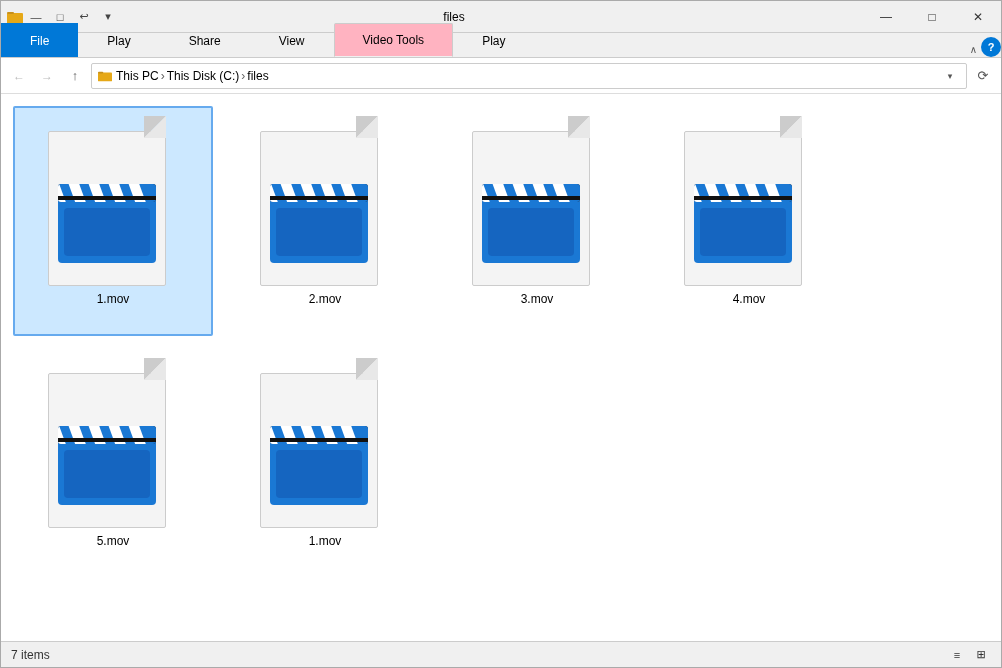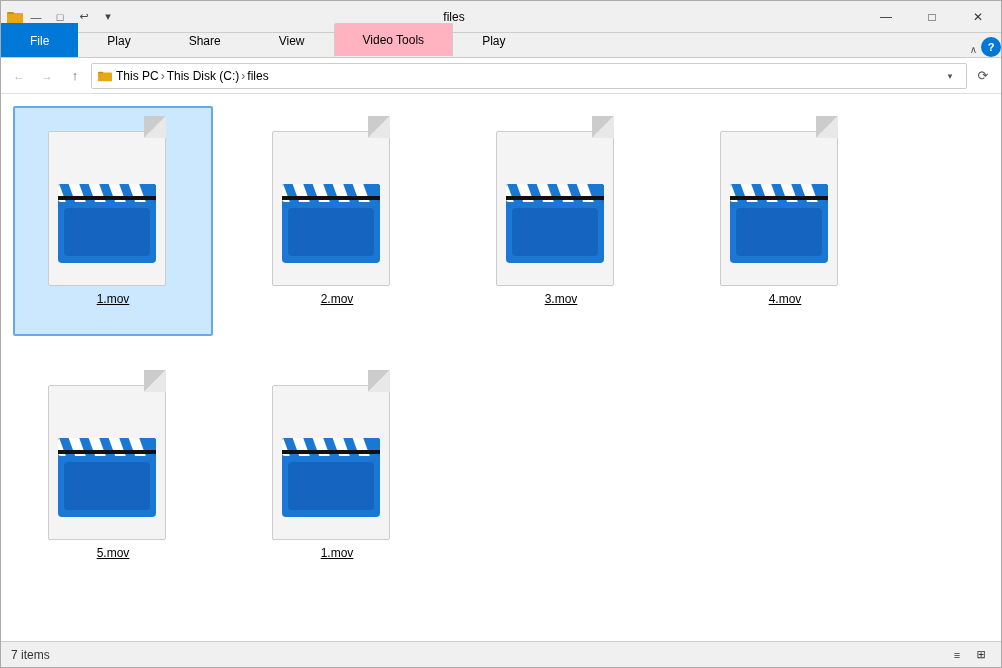--- a/index.html
+++ b/index.html
@@ -148,23 +148,22 @@
     .search-icon { font-size: 12px; color: #888; }
 
     
     .main-content {
       flex: 1;
       background: #fff;
       padding: 12px;
       display: flex;
       flex-wrap: wrap;
       align-content: flex-start;
-      gap: 24px;
+      gap: 12px;
       overflow-y: auto;
-      text-decoration: underline;
     }
 
     
     .file-item {
       width: 200px;
       height: 230px;
       display: flex;
       flex-direction: column;
       align-items: center;
       justify-content: flex-start;

